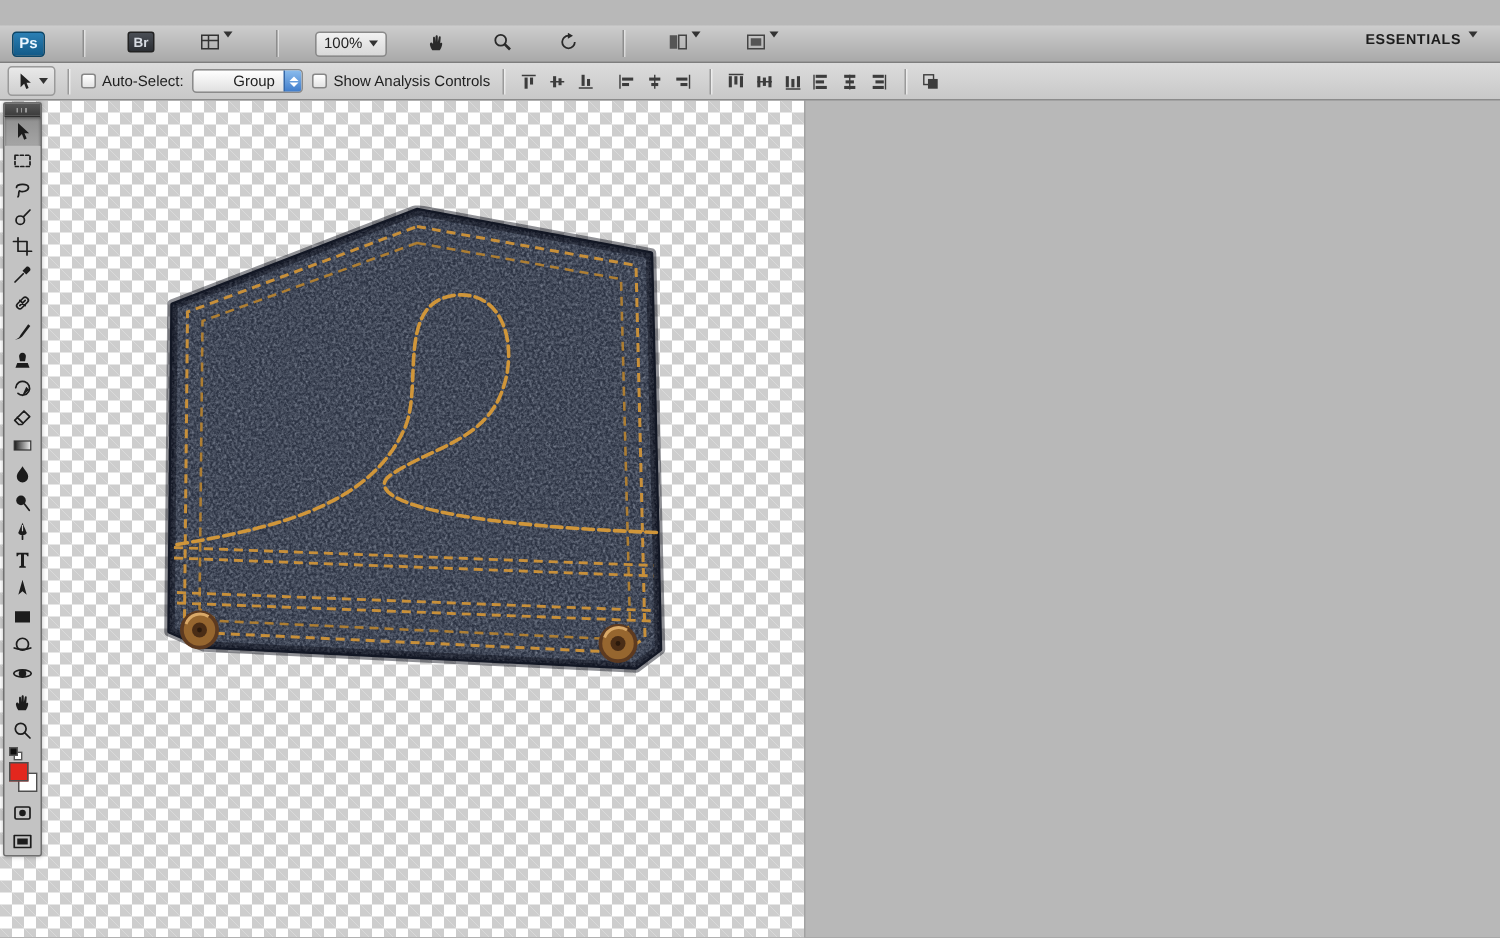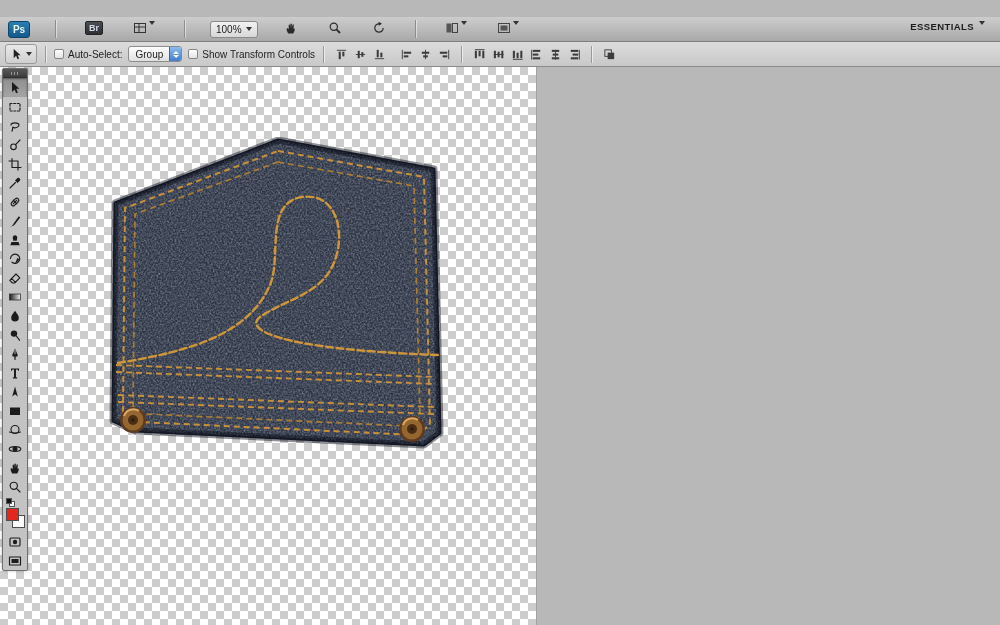--- a/index.html
+++ b/index.html
@@ -40,21 +40,21 @@
   .optionsbar { position:absolute; top:42px; left:0; right:0; height:25px;
     background:linear-gradient(#dcdcdc,#c8c8c8); border-bottom:1px solid #8b8b8b;
     display:flex; align-items:center; gap:6px; padding:0 5px; font-size:10px; color:#1e1e1e; z-index:30;text-align:right; }
   .tool-preset { display:flex; align-items:center; gap:3px; padding:1px 4px; height:20px;
     border:1px solid #9a9a9a; border-radius:3px; background:linear-gradient(#e9e9e9,#cfcfcf); }
   .tool-preset svg { width:13px; height:13px; }
   .ob-sep { width:1px; height:17px; background:#9a9a9a; box-shadow:1px 0 0 rgba(255,255,255,.55); margin:0 2px; }
   .cb { width:10px; height:10px; background:linear-gradient(#ffffff,#e3e3e3); border:1px solid #878787; border-radius:2px; display:inline-block; }
   .cb-row { display:flex; align-items:center; gap:4px; }
   .popup { display:flex; align-items:center; height:16px; background:linear-gradient(#ffffff,#e0e0e0);
-    border:1px solid #8b8b8b; border-radius:3px; overflow:hidden; }
+    border:1px solid #8b8b8b; border-radius:3px; overflow:hidden;padding-left:20px; }
   .popup .val { padding:0 6px 0 6px; font-size:10px; }
   .stepper { width:12px; height:16px; background:linear-gradient(#8fc0ef,#3c79c9);
     border-left:1px solid #3568a8; display:flex; flex-direction:column; align-items:center; justify-content:center; gap:1px; }
   .stepper .up { width:0;height:0;border-left:3px solid transparent;border-right:3px solid transparent;border-bottom:3.5px solid #fff; }
   .stepper .dn { width:0;height:0;border-left:3px solid transparent;border-right:3px solid transparent;border-top:3.5px solid #fff; }
   .ob-btn { width:18px; height:18px; display:flex; align-items:center; justify-content:center;
     border:1px solid transparent; border-radius:2px; background:transparent; }
   .ob-btn svg { width:13px; height:13px; }
   .ob-btn svg .f { fill:#3c3c3c; stroke:none; }
   .ob-btn svg .s { fill:none; stroke:#3c3c3c; stroke-width:1; }
@@ -174,21 +174,21 @@
     </div>
     <div class="popup">
       <span class="val">Group</span>
       <span class="stepper">
           <i class="up"></i>
           <i class="dn"></i>
         </span>
     </div>
     <div class="cb-row">
       <span class="cb"></span>
-      <span>Show Transform Controls</span>
+      <span>Show Analysis Controls</span>
     </div>
 
     <div class="ob-sep"></div>
 
     <div class="ob-group">
       <button class="ob-btn">
         <svg viewBox="0 0 14 14">
             <path class="s" d="M2 2.5 H12"></path>
             <rect class="f" x="4" y="4" width="2.2" height="8"></rect>
             <rect class="f" x="7.9" y="4" width="2.2" height="5"></rect>

